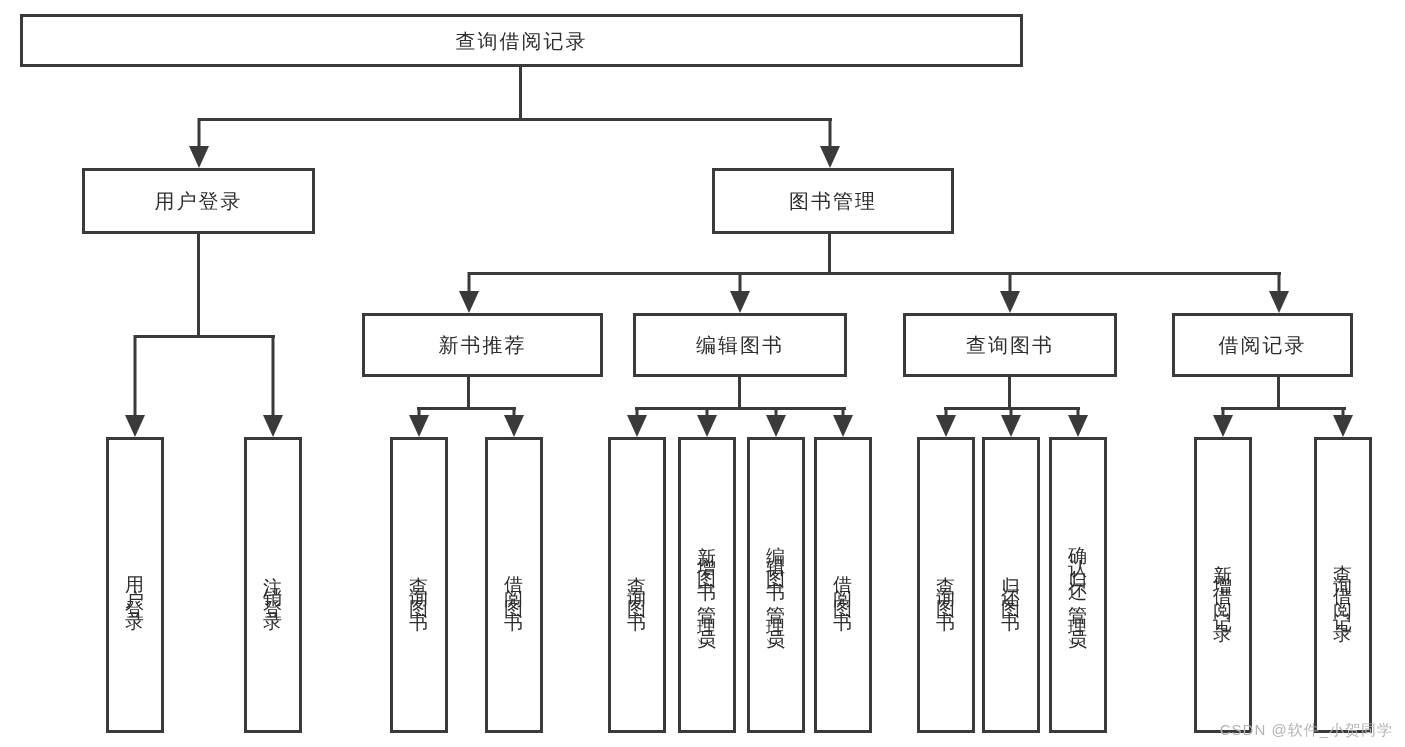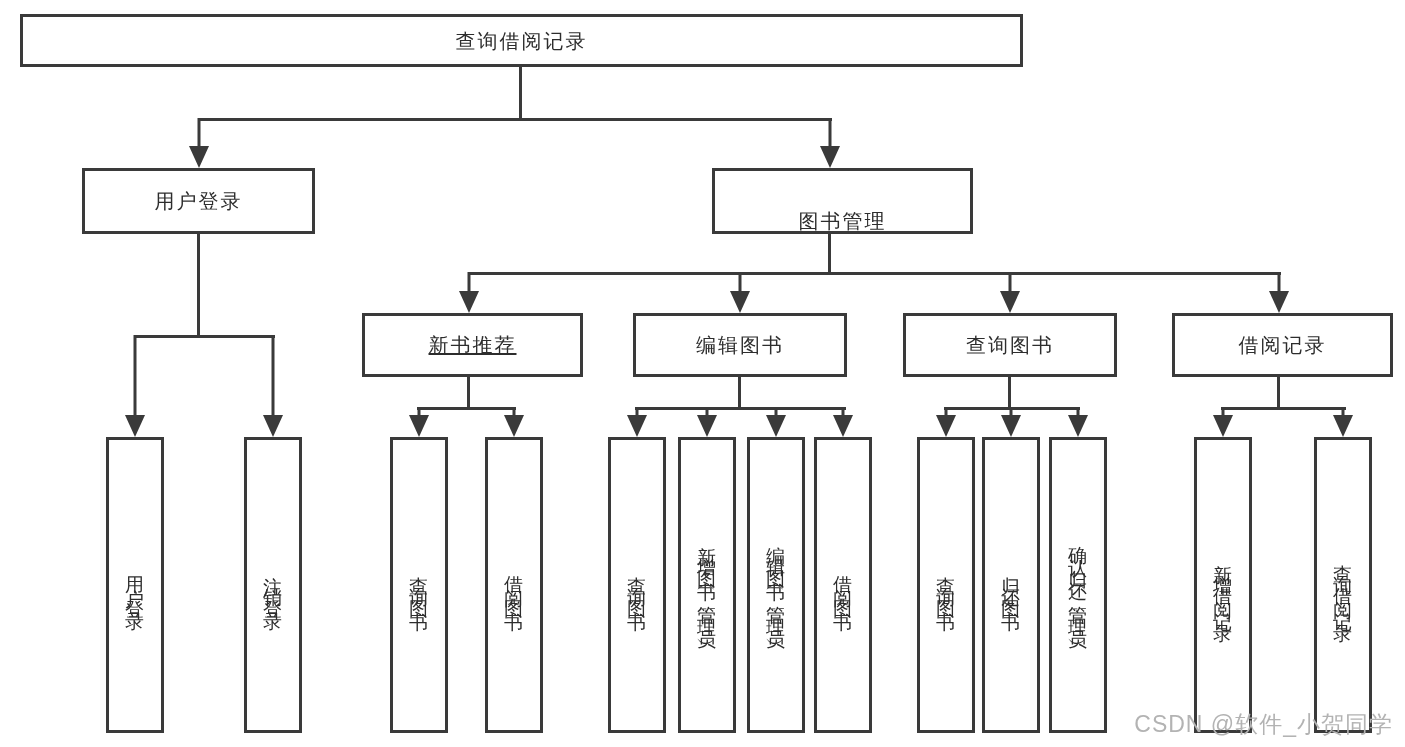--- a/index.html
+++ b/index.html
@@ -46,67 +46,67 @@
     transform:translateX(-50%);background:var(--line);
   }
   .arrow::after{
     content:"";position:absolute;left:50%;bottom:0;transform:translateX(-50%);
     width:0;height:0;
     border-left:10px solid transparent;border-right:10px solid transparent;
     border-top:22px solid var(--line);
   }
   .watermark{
     position:absolute;right:12px;bottom:7px;
-    font-size:23px;color:var(--wm);
+    font-size:15px;color:var(--wm);
     letter-spacing:1px;white-space:nowrap;
   }
 </style>
 </head>
 <body>
 
 <div class="stage">
 
   <div class="box" style="left:20px;top:14px;width:1003px;height:53px;">
     <span class="hlabel">查询借阅记录</span>
   </div>
 
   <div class="vline" style="left:519px;top:67px;height:54px;"></div>
   <div class="hline" style="left:198px;top:118px;width:634px;"></div>
   <div class="arrow" style="left:189px;top:118px;height:50px;"></div>
   <div class="arrow" style="left:820px;top:118px;height:50px;"></div>
 
   <div class="box" style="left:82px;top:168px;width:233px;height:66px;">
     <span class="hlabel">用户登录</span>
   </div>
-  <div class="box" style="left:712px;top:168px;width:261px;height:66px;align-items:flex-end;">
+  <div class="box" style="left:712px;top:168px;width:242px;height:66px;">
     <span class="hlabel">图书管理</span>
   </div>
 
   <div class="vline" style="left:197px;top:233px;height:105px;"></div>
   <div class="hline" style="left:134px;top:335px;width:141px;"></div>
   <div class="arrow" style="left:125px;top:335px;height:102px;"></div>
   <div class="arrow" style="left:263px;top:335px;height:102px;"></div>
 
   <div class="vline" style="left:828px;top:233px;height:42px;"></div>
   <div class="hline" style="left:468px;top:272px;width:813px;"></div>
   <div class="arrow" style="left:459px;top:272px;height:41px;"></div>
   <div class="arrow" style="left:730px;top:272px;height:41px;"></div>
   <div class="arrow" style="left:1000px;top:272px;height:41px;"></div>
   <div class="arrow" style="left:1269px;top:272px;height:41px;"></div>
 
-  <div class="box" style="left:362px;top:313px;width:221px;height:64px;text-decoration:underline;">
+  <div class="box" style="left:362px;top:313px;width:241px;height:64px;">
     <span class="hlabel">新书推荐</span>
   </div>
   <div class="box" style="left:633px;top:313px;width:214px;height:64px;">
     <span class="hlabel">编辑图书</span>
   </div>
   <div class="box" style="left:903px;top:313px;width:214px;height:64px;">
     <span class="hlabel">查询图书</span>
   </div>
-  <div class="box" style="left:1172px;top:313px;width:221px;height:64px;">
+  <div class="box" style="left:1172px;top:313px;width:181px;height:64px;">
     <span class="hlabel">借阅记录</span>
   </div>
 
   <div class="vline" style="left:467px;top:377px;height:33px;"></div>
   <div class="hline" style="left:417px;top:407px;width:99px;"></div>
   <div class="arrow" style="left:409px;top:407px;height:30px;"></div>
   <div class="arrow" style="left:504px;top:407px;height:30px;"></div>
 
   <div class="vline" style="left:738px;top:377px;height:33px;"></div>
   <div class="hline" style="left:635px;top:407px;width:211px;"></div>

